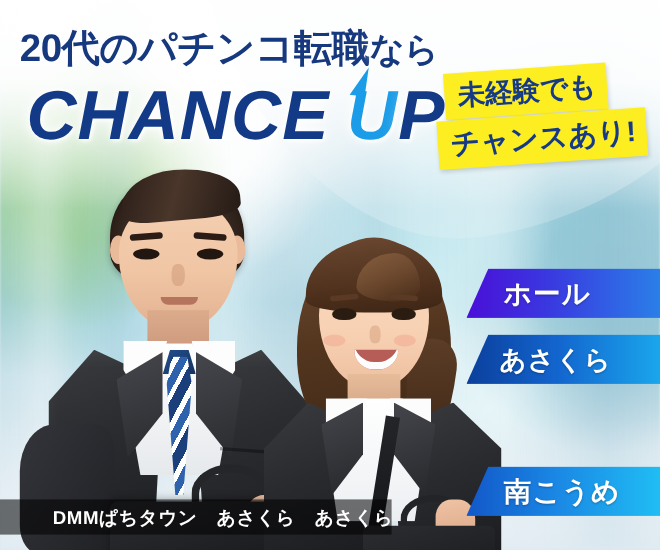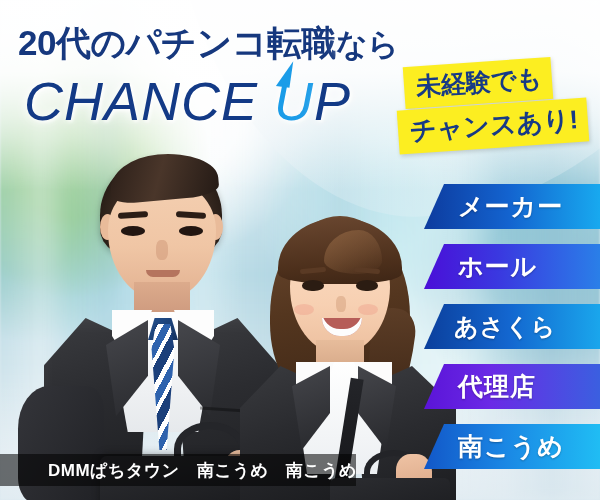--- a/index.html
+++ b/index.html
@@ -225,21 +225,21 @@
     position:absolute; left:18px; top:20px;
     font-size:35px; font-weight:bold; letter-spacing:-.5px;
     color:#16387e; white-space:nowrap;
     text-shadow:0 0 7px rgba(255,255,255,.95), 0 0 14px rgba(255,255,255,.9), 1px 1px 0 rgba(255,255,255,.8);
   }
   #headline .suffix { font-size:31px; }
 
   
   #logo {
     position:absolute; left:24px; top:74px;
-    font-size:54px; font-weight:normal; font-style:italic;
+    font-size:63px; font-weight:bold; font-style:italic;
     letter-spacing:1px; white-space:nowrap; line-height:1;
     color:#133a86;
     text-shadow:0 0 8px rgba(255,255,255,.95), 0 0 16px rgba(255,255,255,.85), 2px 2px 3px rgba(255,255,255,.7);
     text-align:right;
   }
   #logo .word-chance { color:#133a86; }
   #logo .word-up { position:relative; display:inline-block; margin-left:16px; }
   #logo .up-u { color:#1b9ce8; }
   #logo .up-p { color:#133a86; }
   #logo .up-arrow {
@@ -365,33 +365,27 @@
     <div class="f-bag"></div>
   </div>
 
   <div id="headline"><span>20代のパチンコ転職</span><span class="suffix">なら</span></div>
 
   <div id="logo"><span class="word-chance">CHANCE</span><span class="word-up"><span class="up-arrow"></span><span class="up-u">U</span><span class="up-p">P</span></span></div>
 
   <div class="badge" id="badge-1">未経験でも</div>
   <div class="badge" id="badge-2">チャンスあり!</div>
 
-  <div class="cat-btn" id="cat-0">
-    <span>メーカー</span>
-  </div>
   <div class="cat-btn" id="cat-1">
     <span>ホール</span>
   </div>
   <div class="cat-btn wide" id="cat-2">
     <span>あさくら</span>
   </div>
-  <div class="cat-btn" id="cat-3">
-    <span>代理店</span>
-  </div>
   <div class="cat-btn" id="cat-4">
     <span>南こうめ</span>
   </div>
 
   <div id="credit-bar">
-    <span id="credit-text">DMMぱちタウン　南こうめ　南こうめ</span>
+    <span id="credit-text">DMMぱちタウン　あさくら　あさくら</span>
   </div>
 
 </div>
 
 </body></html>

